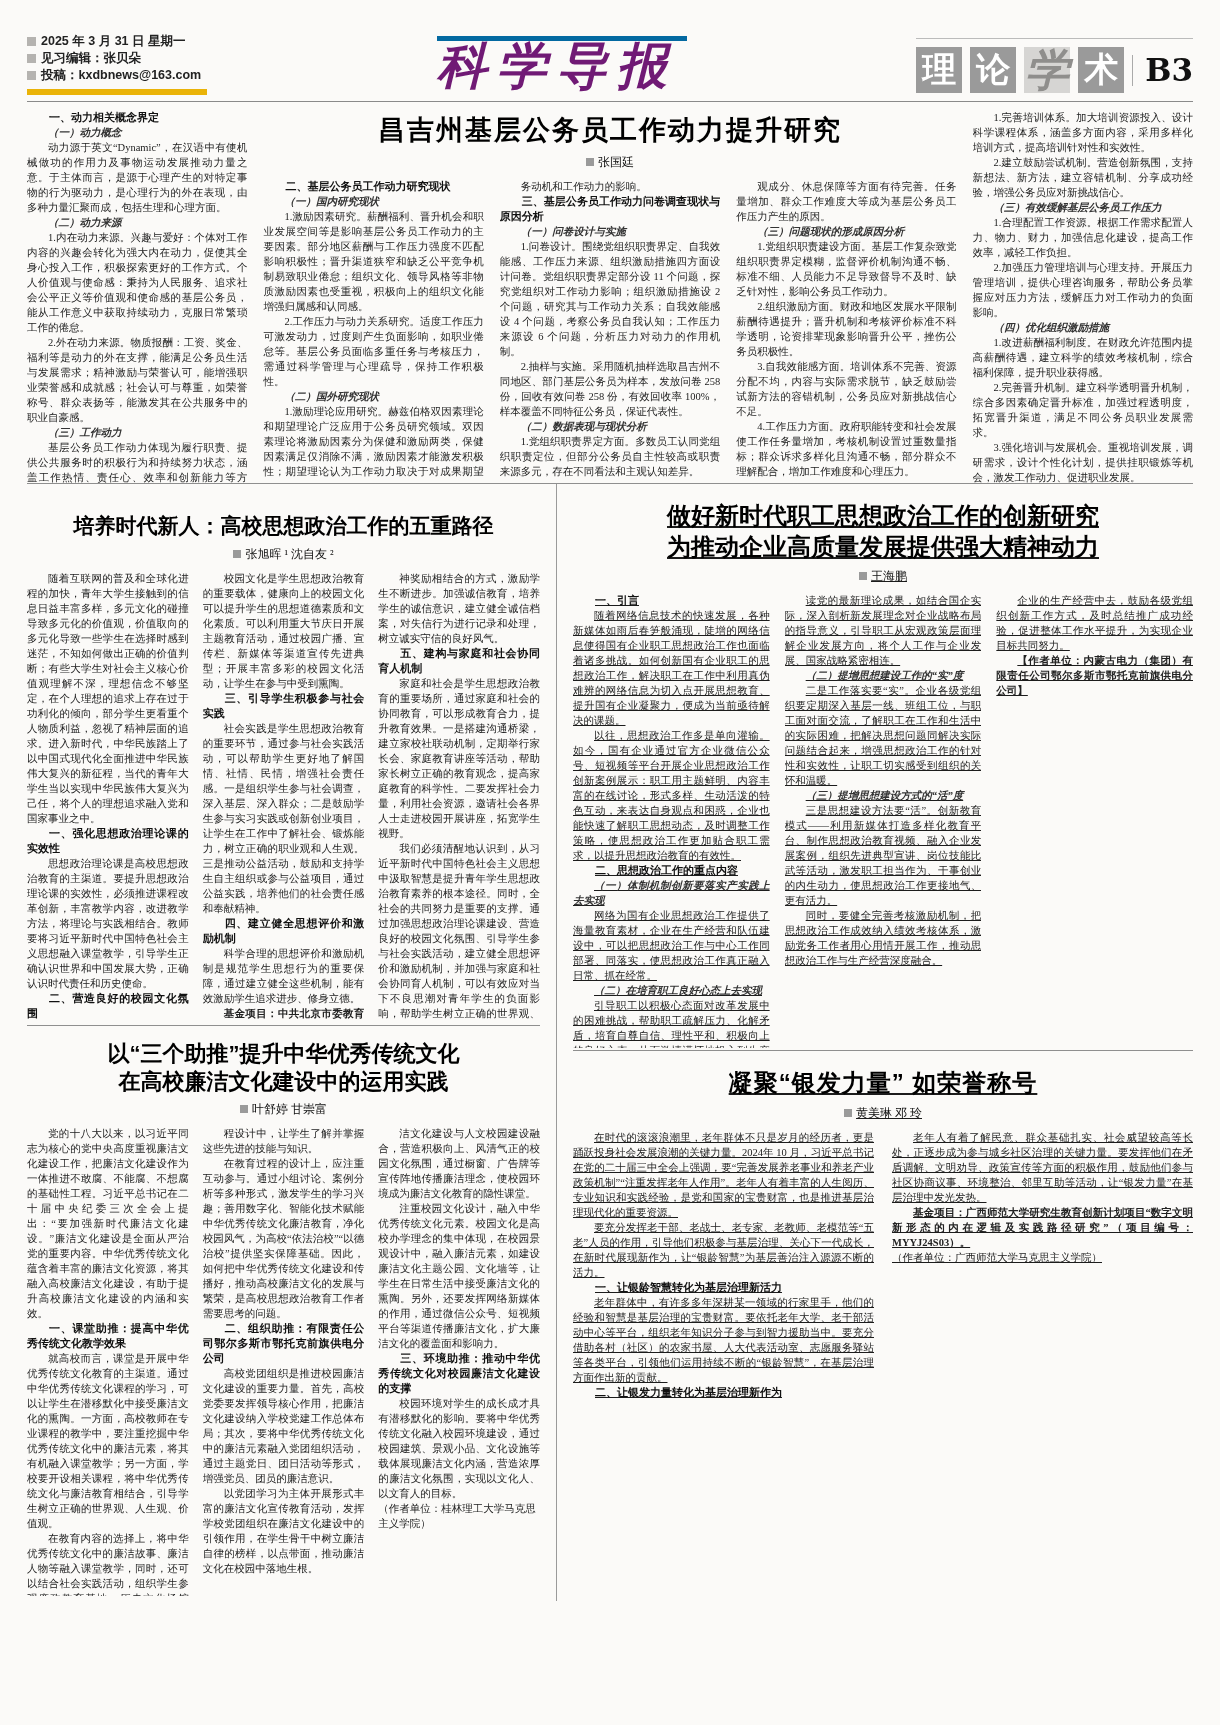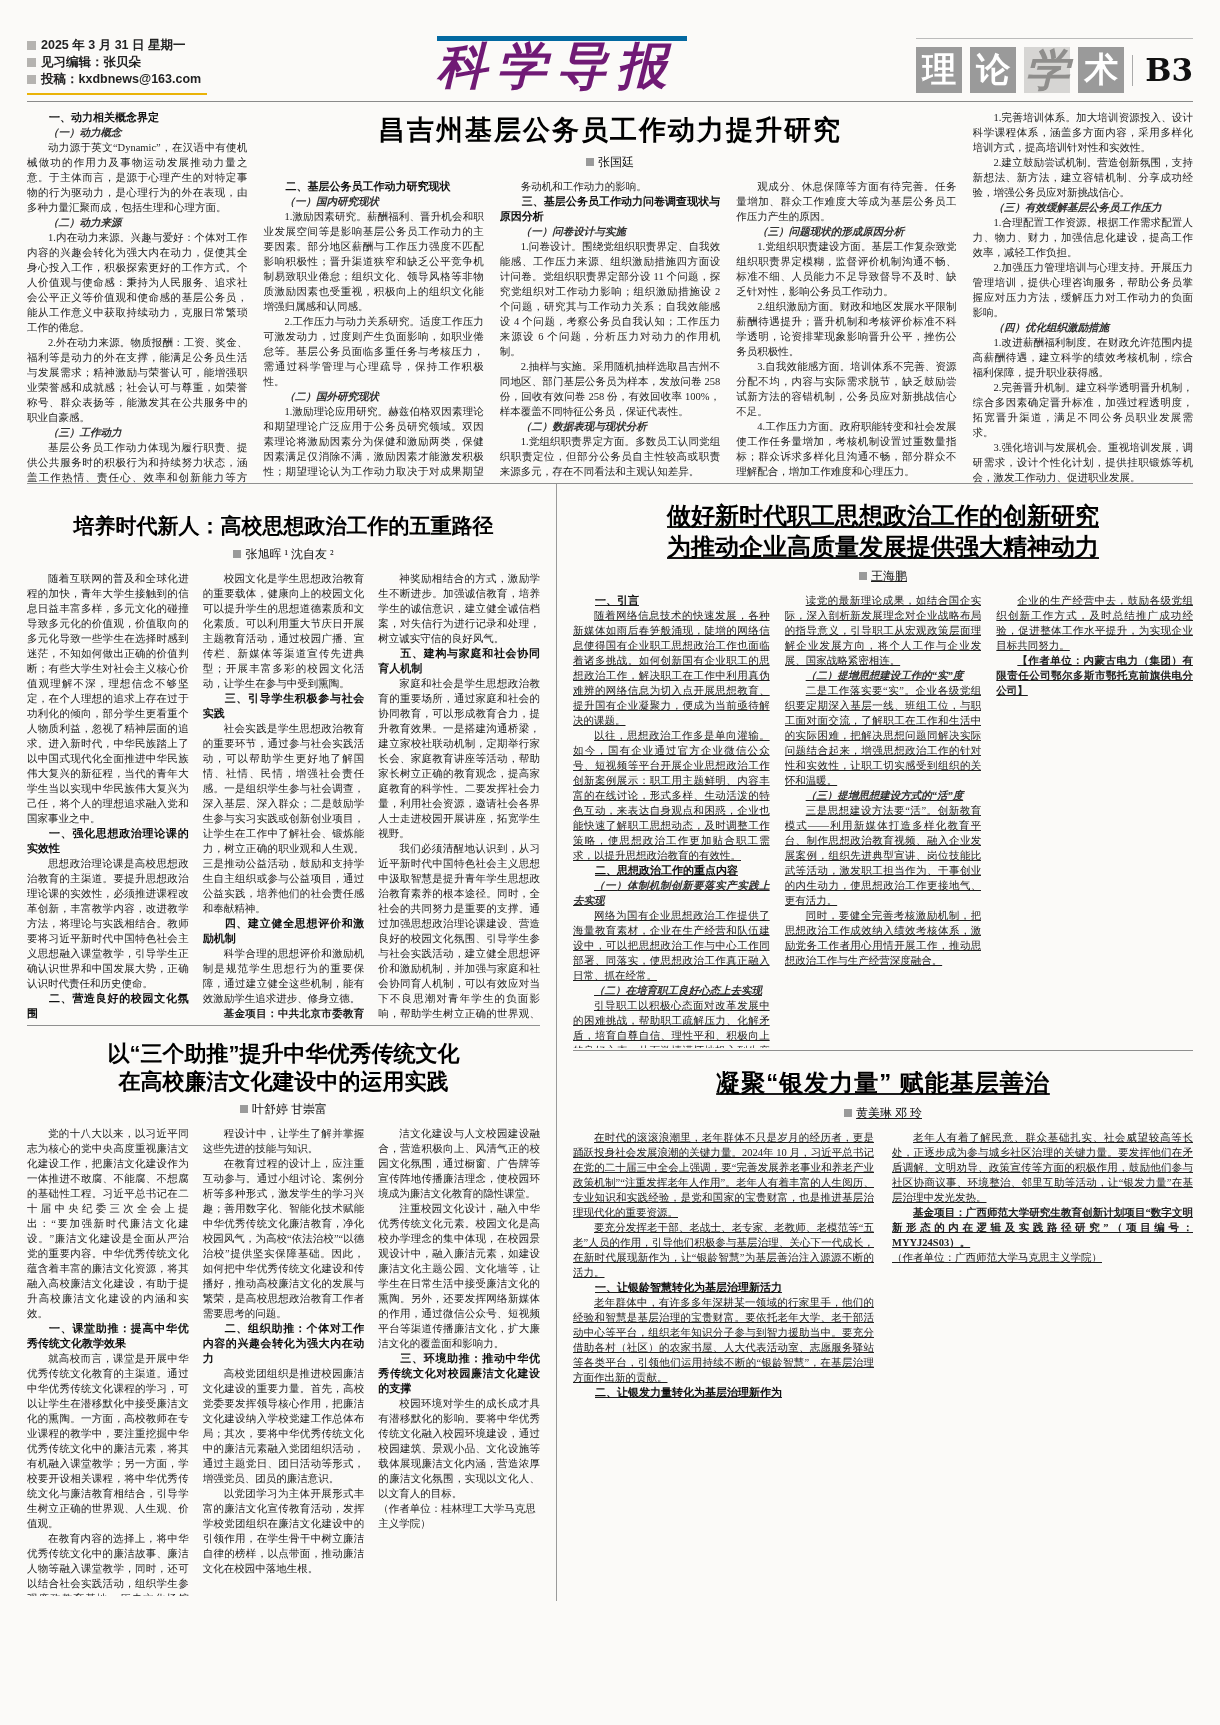--- a/index.html
+++ b/index.html
@@ -2,21 +2,21 @@
 <html><head>
 <meta charset="utf-8">
 <style>
   * { margin:0; padding:0; box-sizing:border-box; }
   html,body { background:#e9e7e3; }
   body { font-family:"Liberation Serif", serif; color:#1c1c1c; }
   .sheet { position:relative; width:1220px; height:1725px; margin:0 auto; background:#fbfaf8; overflow:hidden; padding:26px 27px 0 27px; }
 
   
   .hdr { display:flex; align-items:flex-end; justify-content:space-between; height:76px; border-bottom:1px solid #8a8a8a; padding-bottom:6px; }
-  .hdr-info { border-bottom:2px solid #eab308; padding:2px 6px 5px 0;text-align:center; }
+  .hdr-info { border-bottom:6px solid #eab308; padding:2px 6px 5px 0;text-align:center; }
   .hdr-info .ln { display:flex; align-items:center; gap:5px; font-family:"Liberation Sans",sans-serif; font-weight:bold; font-size:12.5px; color:#222; line-height:17px; white-space:nowrap; }
   .sq { display:inline-block; width:9px; height:9px; background:#b5b3b0; flex:0 0 auto; }
   .masthead { font-family:"DejaVu Serif",serif; font-style:italic; font-weight:bold; font-size:50px; color:#701a75; letter-spacing:10px; line-height:1; padding:0 10px 4px 0; border-top:5px solid #0369a1; }
   .banner { display:flex; align-items:center; gap:8px; padding-bottom:2px; border-top:1px solid #bbb; padding-top:8px; }
   .bx { width:46px; height:46px; background:#9a9a9a; color:#fff; font-family:"Liberation Sans",sans-serif; font-weight:bold; font-size:34px; display:flex; align-items:center; justify-content:center; }
   .bx.script { background:#d6d5d3; color:#8f8e8c; font-family:"DejaVu Serif",serif; font-style:italic; font-size:44px; }
   .pageno { font-family:"DejaVu Serif",serif; font-weight:bold; font-size:31px; color:#111; line-height:1; border-left:1px solid #aaa; padding-left:12px; }
 
   
   .cols { display:grid; gap:16px; overflow:hidden; }
@@ -184,21 +184,21 @@
         <div class="cols">
             <div class="col">
               <p class="pp p">党的十八大以来，以习近平同志为核心的党中央高度重视廉洁文化建设工作，把廉洁文化建设作为一体推进不敢腐、不能腐、不想腐的基础性工程。习近平总书记在二十届中央纪委三次全会上提出：“要加强新时代廉洁文化建设。”廉洁文化建设是全面从严治党的重要内容。中华优秀传统文化蕴含着丰富的廉洁文化资源，将其融入高校廉洁文化建设，有助于提升高校廉洁文化建设的内涵和实效。</p>
               <p class="pp sub">一、课堂助推：提高中华优秀传统文化教学效果</p>
               <p class="pp p">就高校而言，课堂是开展中华优秀传统文化教育的主渠道。通过中华优秀传统文化课程的学习，可以让学生在潜移默化中接受廉洁文化的熏陶。一方面，高校教师在专业课程的教学中，要注重挖掘中华优秀传统文化中的廉洁元素，将其有机融入课堂教学；另一方面，学校要开设相关课程，将中华优秀传统文化与廉洁教育相结合，引导学生树立正确的世界观、人生观、价值观。</p>
               <p class="pp p">在教育内容的选择上，将中华优秀传统文化中的廉洁故事、廉洁人物等融入课堂教学，同时，还可以结合社会实践活动，组织学生参观廉政教育基地、历史文化场馆等，让学生在实践中感受廉洁文化的魅力，引入一些新兴的廉洁教育内容。</p>
             </div>
             <div class="col">
               <p class="pp p">程设计中，让学生了解并掌握这些先进的技能与知识。</p>
               <p class="pp p">在教育过程的设计上，应注重互动参与。通过小组讨论、案例分析等多种形式，激发学生的学习兴趣；善用数字化、智能化技术赋能中华优秀传统文化廉洁教育，净化校园风气，为高校“依法治校”“以德治校”提供坚实保障基础。因此，如何把中华优秀传统文化建设和传播好，推动高校廉洁文化的发展与繁荣，是高校思想政治教育工作者需要思考的问题。</p>
-              <p class="pp sub">二、组织助推：个体对工作内容的兴趣会转化为强大内在动力</p>
+              <p class="pp sub">二、组织助推：有限责任公司鄂尔多斯市鄂托克前旗供电分公司</p>
               <p class="pp p">高校党团组织是推进校园廉洁文化建设的重要力量。首先，高校党委要发挥领导核心作用，把廉洁文化建设纳入学校党建工作总体布局；其次，要将中华优秀传统文化中的廉洁元素融入党团组织活动，通过主题党日、团日活动等形式，增强党员、团员的廉洁意识。</p>
               <p class="pp p">以党团学习为主体开展形式丰富的廉洁文化宣传教育活动，发挥学校党团组织在廉洁文化建设中的引领作用，在学生骨干中树立廉洁自律的榜样，以点带面，推动廉洁文化在校园中落地生根。</p>
             </div>
             <div class="col">
               <p class="pp p">洁文化建设与人文校园建设融合，营造积极向上、风清气正的校园文化氛围，通过橱窗、广告牌等宣传阵地传播廉洁理念，使校园环境成为廉洁文化教育的隐性课堂。</p>
               <p class="pp p">注重校园文化设计，融入中华优秀传统文化元素。校园文化是高校办学理念的集中体现，在校园景观设计中，融入廉洁元素，如建设廉洁文化主题公园、文化墙等，让学生在日常生活中接受廉洁文化的熏陶。另外，还要发挥网络新媒体的作用，通过微信公众号、短视频平台等渠道传播廉洁文化，扩大廉洁文化的覆盖面和影响力。</p>
               <p class="pp sub">三、环境助推：推动中华优秀传统文化对校园廉洁文化建设的支撑</p>
               <p class="pp p">校园环境对学生的成长成才具有潜移默化的影响。要将中华优秀传统文化融入校园环境建设，通过校园建筑、景观小品、文化设施等载体展现廉洁文化内涵，营造浓厚的廉洁文化氛围，实现以文化人、以文育人的目标。</p>
               <p class="pp author">（作者单位：桂林理工大学马克思主义学院）</p>
             </div>
@@ -234,21 +234,21 @@
               <p class="pp p">同时，要健全完善考核激励机制，把思想政治工作成效纳入绩效考核体系，激励党务工作者用心用情开展工作，推动思想政治工作与生产经营深度融合。</p>
             </div>
             <div class="col">
               <p class="pp p">企业的生产经营中去，鼓励各级党组织创新工作方式，及时总结推广成功经验，促进整体工作水平提升，为实现企业目标共同努力。</p>
               <p class="pp authorb">【作者单位：内蒙古电力（集团）有限责任公司鄂尔多斯市鄂托克前旗供电分公司】</p>
             </div>
           </div>
       </div>
 
       <div class="art5">
-        <div class="headline">凝聚“银发力量” 赋能基层善治</div>
+        <div class="headline">凝聚“银发力量” 如荣誉称号</div>
         <div class="byline"><span class="sq"></span><span>黄美琳  邓 玲</span></div>
         <div class="cols">
             <div class="col">
               <p class="pp p">在时代的滚滚浪潮里，老年群体不只是岁月的经历者，更是踊跃投身社会发展浪潮的关键力量。2024年 10 月，习近平总书记在党的二十届三中全会上强调，要“完善发展养老事业和养老产业政策机制”“注重发挥老年人作用”。老年人有着丰富的人生阅历、专业知识和实践经验，是党和国家的宝贵财富，也是推进基层治理现代化的重要资源。</p>
               <p class="pp p">要充分发挥老干部、老战士、老专家、老教师、老模范等“五老”人员的作用，引导他们积极参与基层治理、关心下一代成长，在新时代展现新作为，让“银龄智慧”为基层善治注入源源不断的活力。</p>
               <p class="pp sub">一、让银龄智慧转化为基层治理新活力</p>
               <p class="pp p">老年群体中，有许多多年深耕某一领域的行家里手，他们的经验和智慧是基层治理的宝贵财富。要依托老年大学、老干部活动中心等平台，组织老年知识分子参与到智力援助当中。要充分借助各村（社区）的农家书屋、人大代表活动室、志愿服务驿站等各类平台，引领他们运用持续不断的“银龄智慧”，在基层治理方面作出新的贡献。</p>
               <p class="pp sub">二、让银发力量转化为基层治理新作为</p>
             </div>
             <div class="col">

